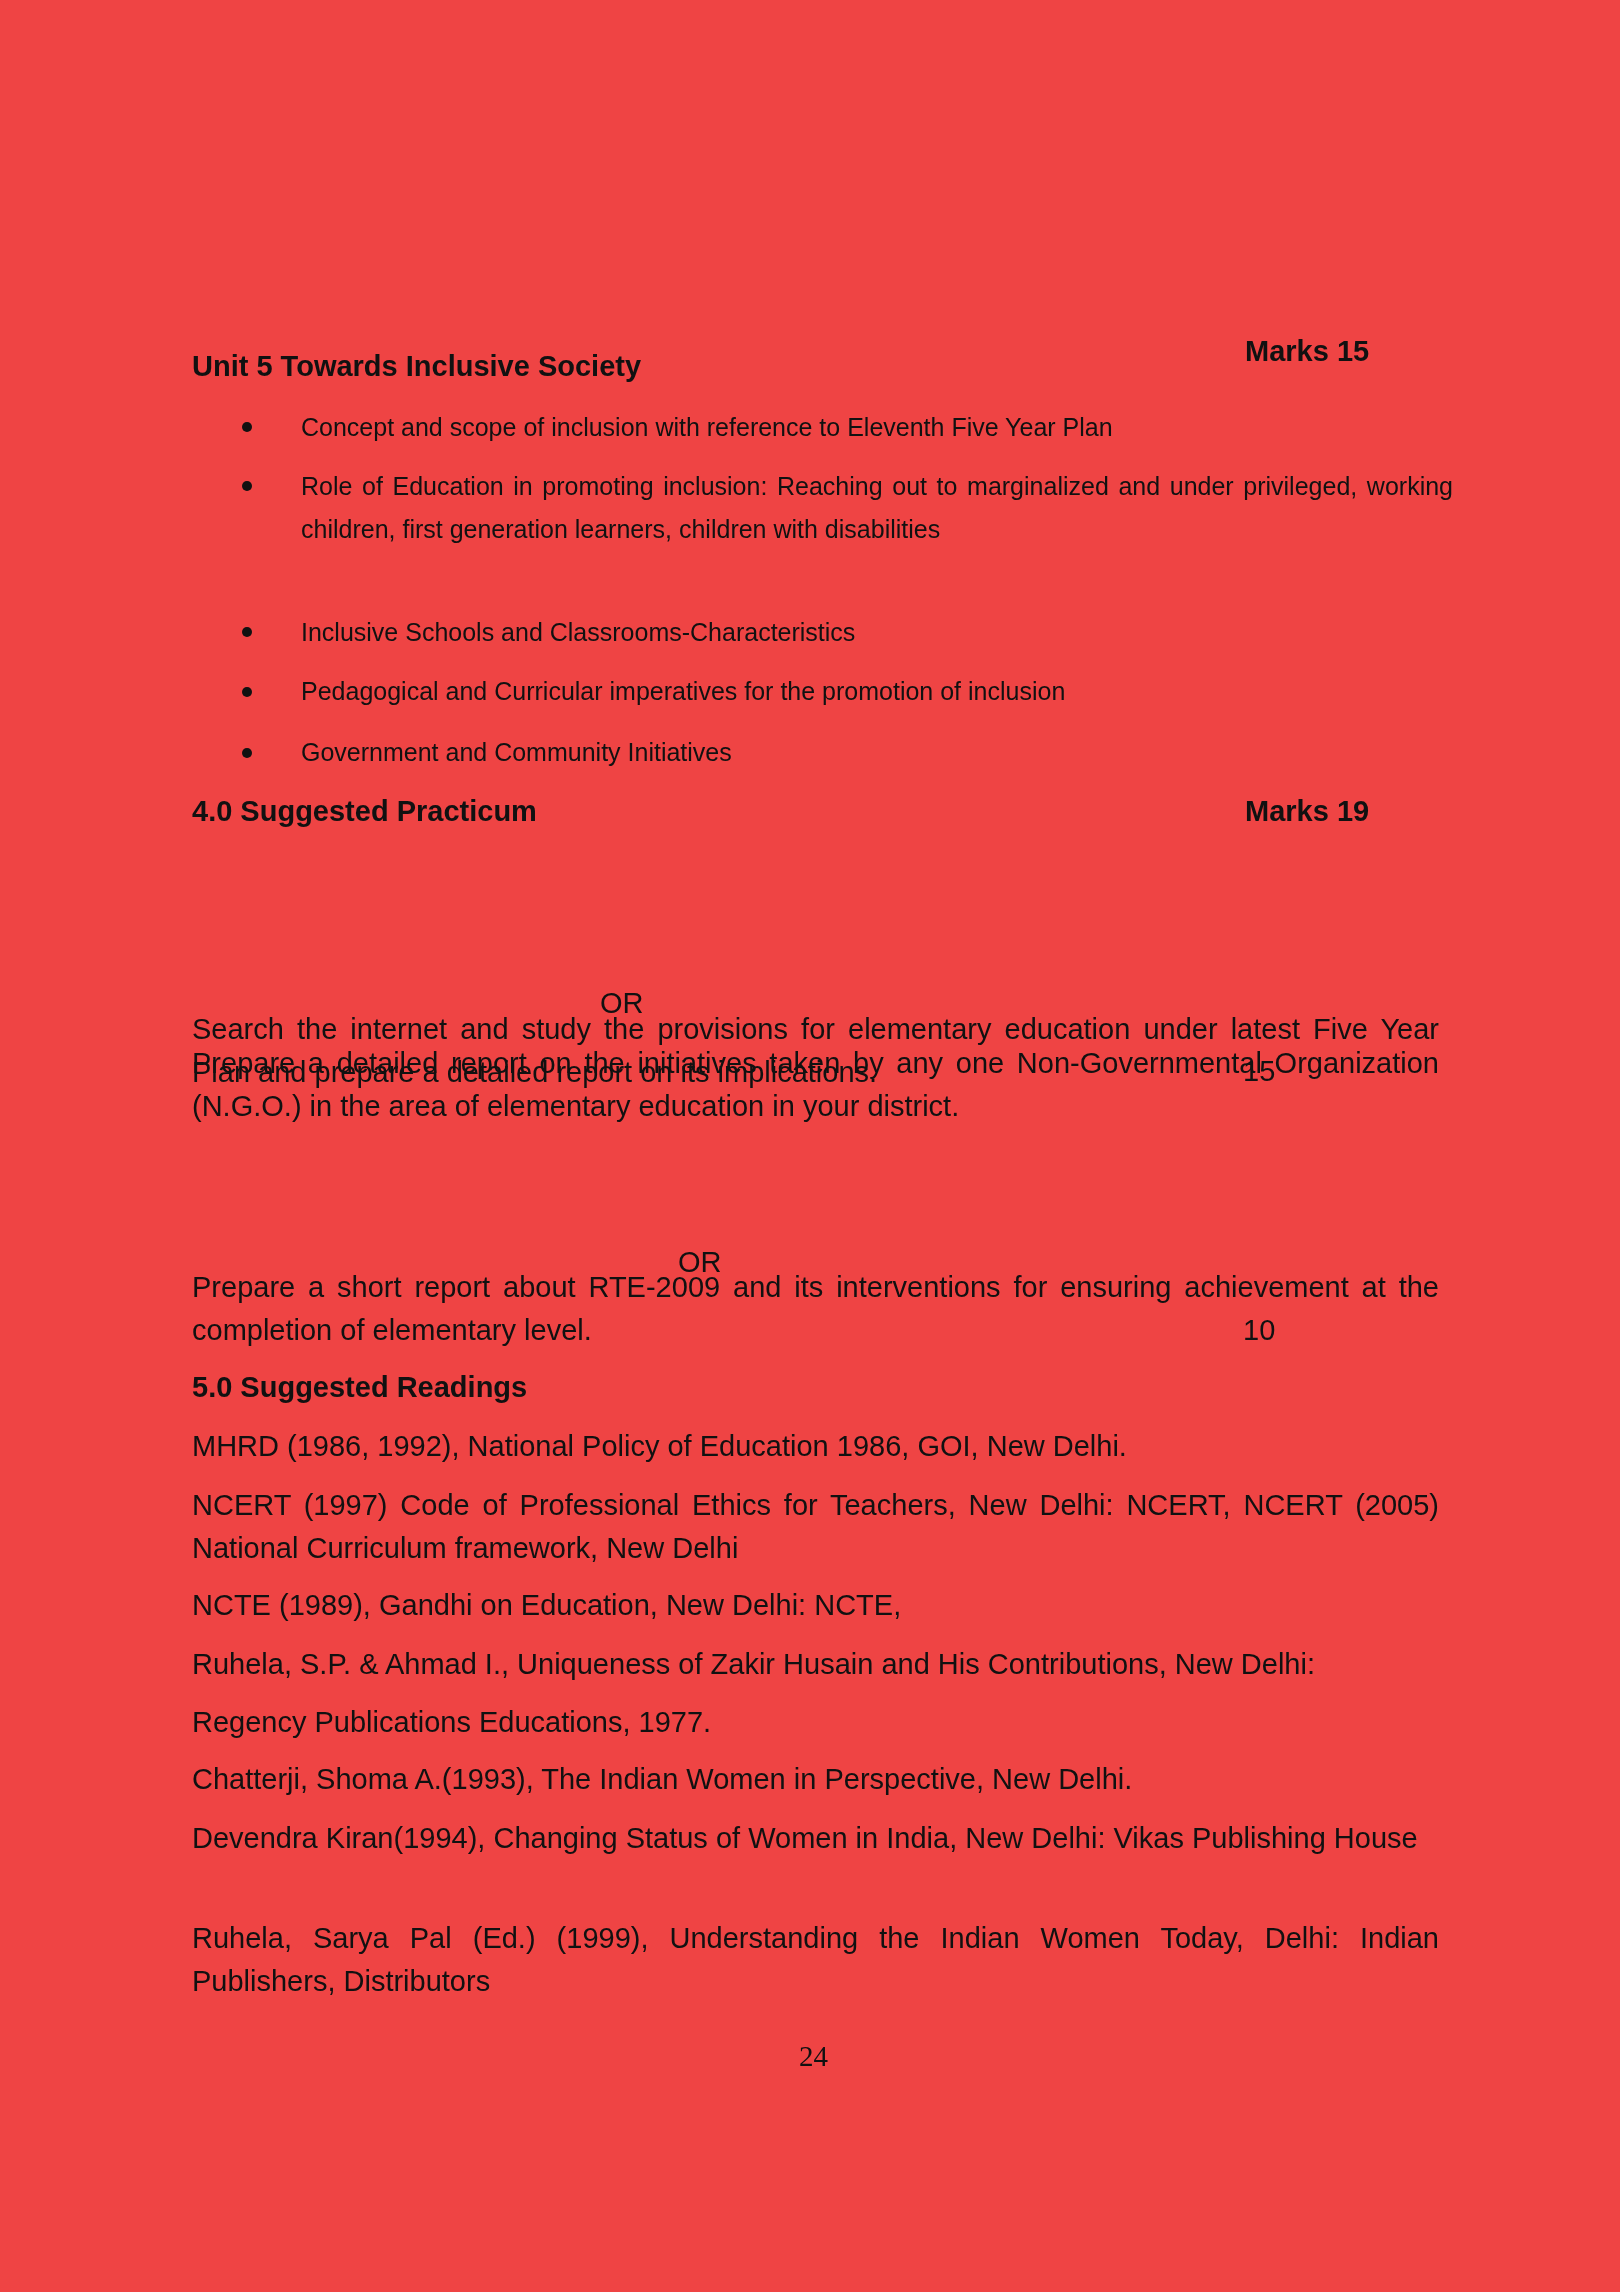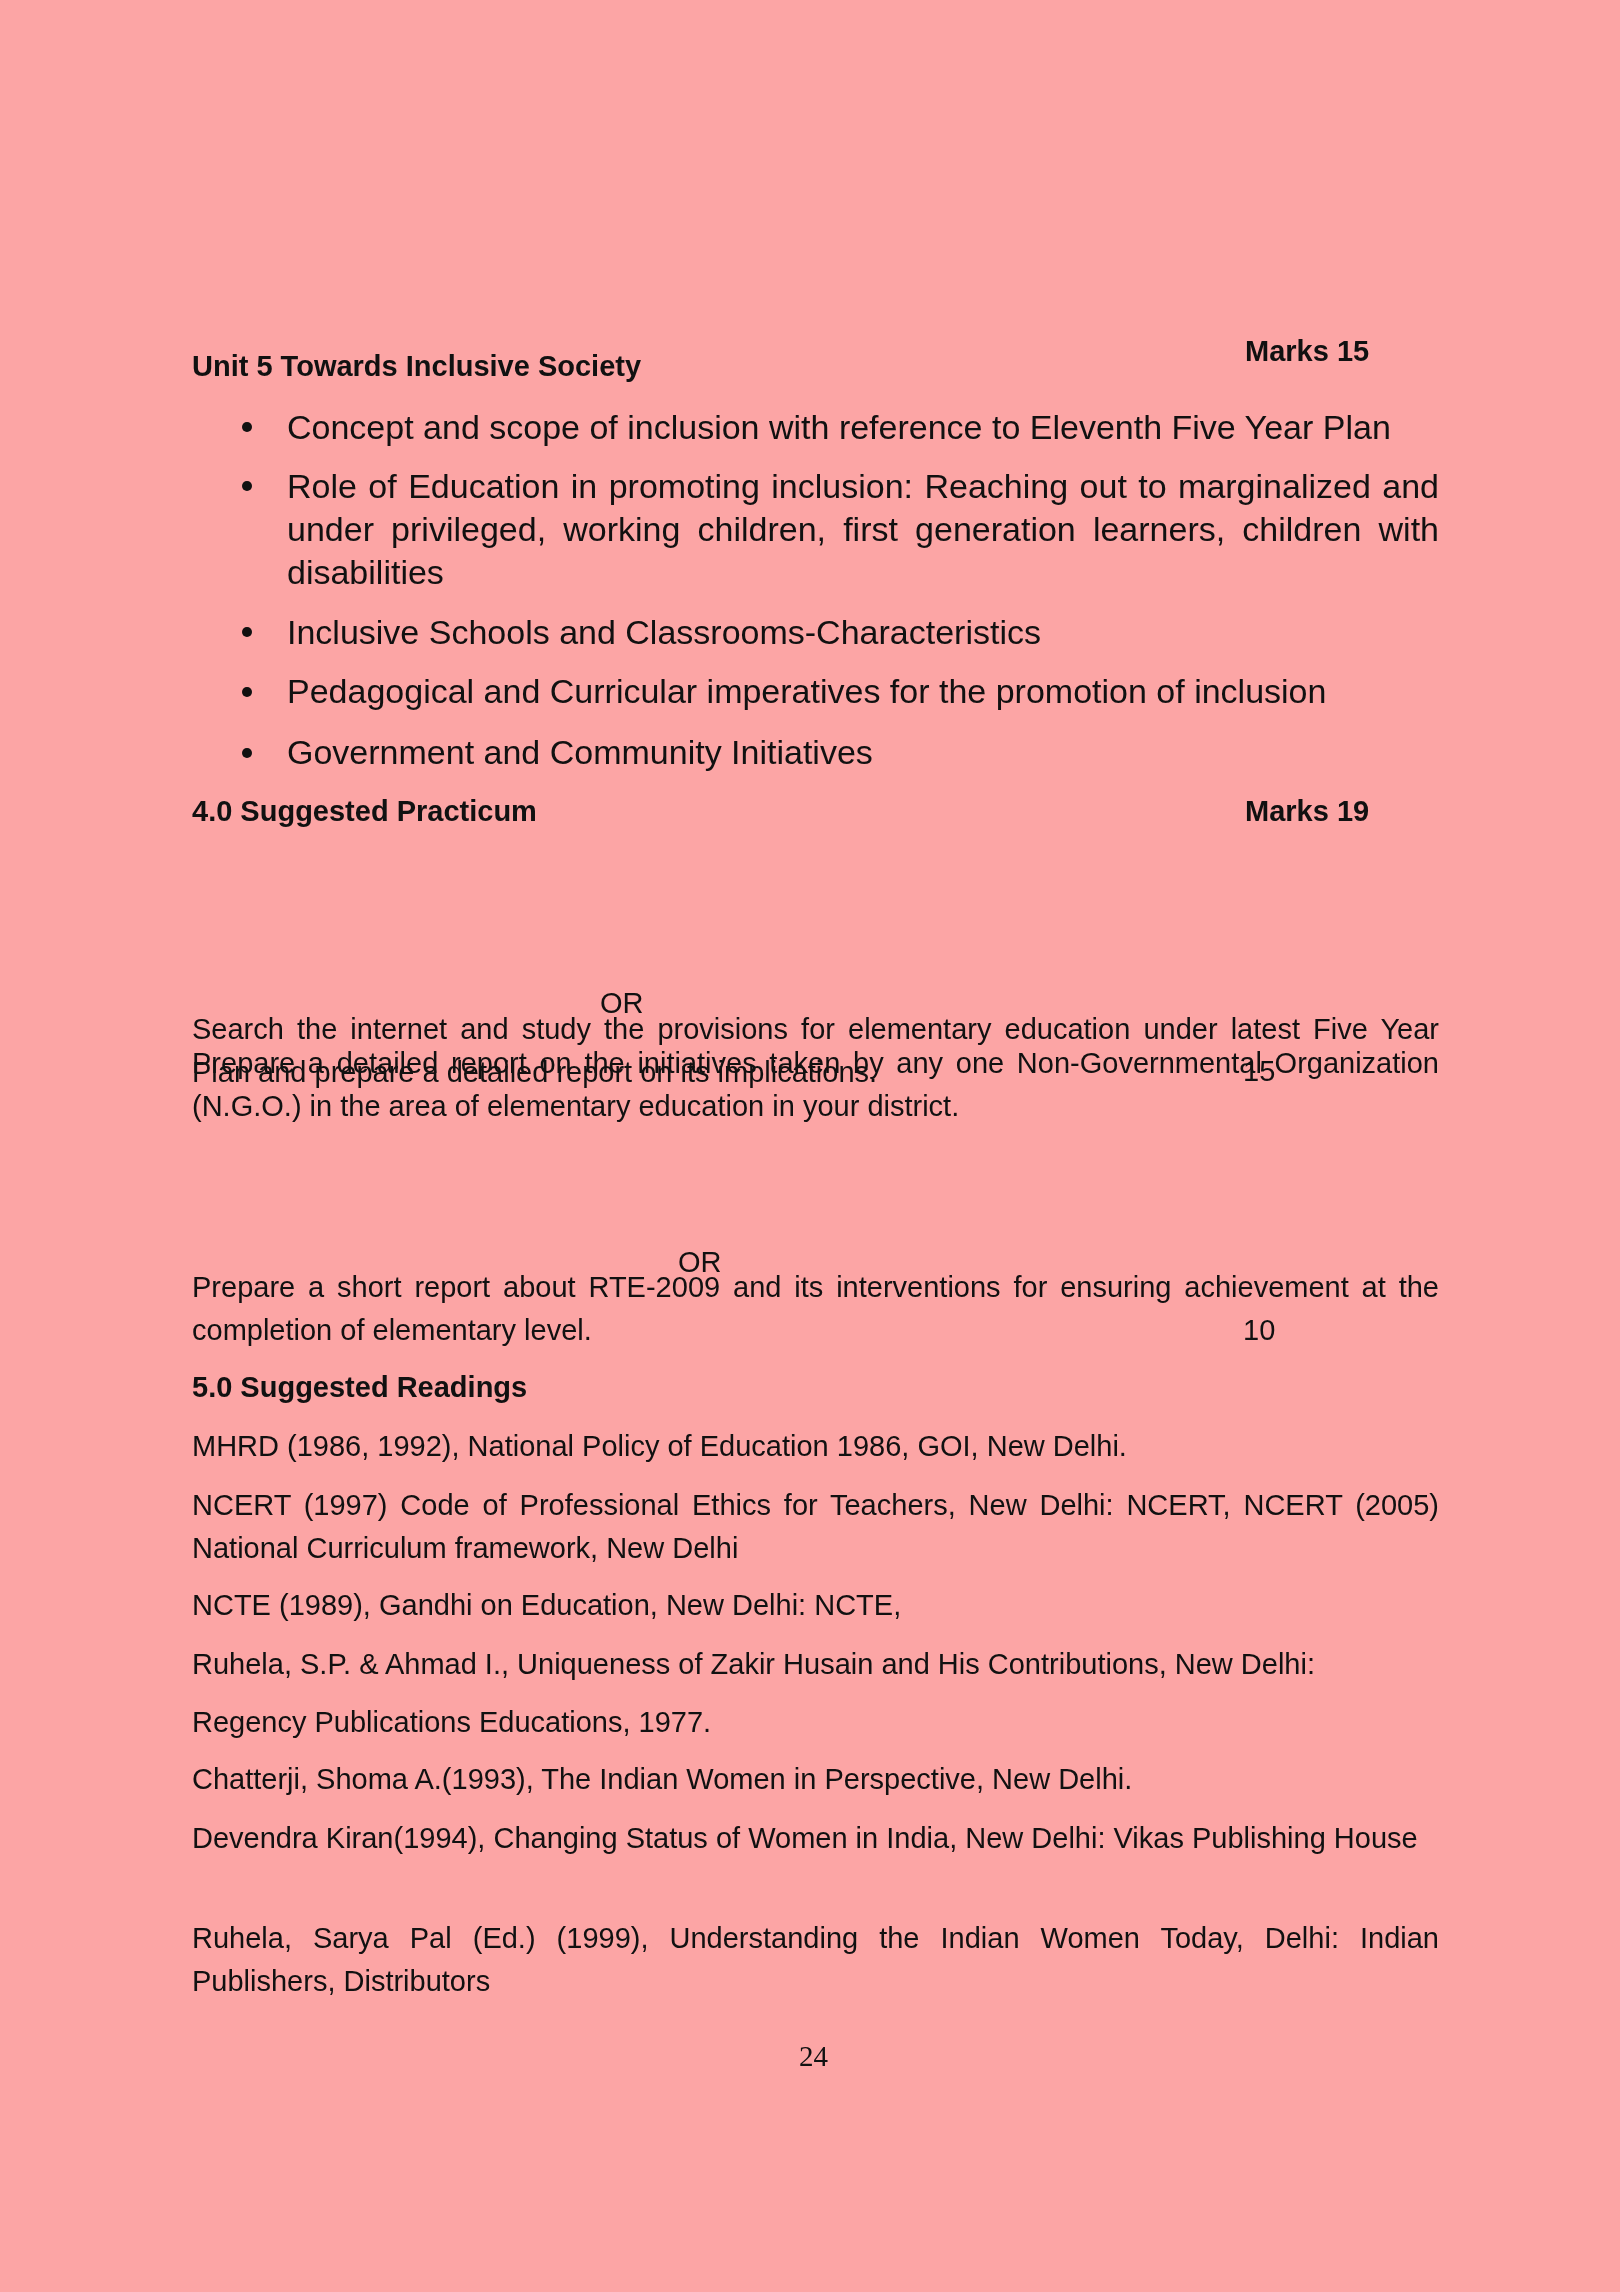--- a/index.html
+++ b/index.html
@@ -1,24 +1,24 @@
 <!DOCTYPE html>
 <html><head>
   <meta charset="utf-8">
   <style>
     html, body { margin: 0; padding: 0; background: #ffffff; }
     body { width: 1620px; height: 2293px; position: relative; overflow: hidden;
            font-family: "Liberation Sans", sans-serif; color: #111111; }
-    .page { position: absolute; left: 0; top: 0; width: 1620px; height: 2293px; background: #fca5a5; }
+    .page { position: absolute; left: 0; top: 0; width: 1620px; height: 2293px; background: #ef4444; }
     .line { position: absolute; font-size: 29px; line-height: 42px; white-space: nowrap; margin-top: 33px; }
     .block { position: absolute; left: 192px; width: 1247px; font-size: 29px; line-height: 43px; text-align: justify; text-align-last: left; }
     .heading { position: absolute; left: 192px; font-size: 29px; line-height: 42px; font-weight: bold; white-space: nowrap; }
     .marks { position: absolute; font-size: 29px; line-height: 42px; font-weight: bold; white-space: nowrap; }
     .bullet-dot { position: absolute; left: 242px; width: 9.8px; height: 9.8px; border-radius: 50%; background: #111111; }
-    .bullet-text { position: absolute; left: 287px; width: 1152px; font-size: 34px; line-height: 43px; text-align: justify; text-align-last: left; }
+    .bullet-text { position: absolute; left: 301px; width: 1152px; font-size: 25px; line-height: 43px; text-align: justify; text-align-last: left; }
     .tail-num { position: absolute; left: 1243px; font-size: 29px; line-height: 42px; }
     .page-number { position: absolute; left: 0; width: 1627px; text-align: center; font-family: "Liberation Serif", serif; font-size: 29px; line-height: 39px; }
   </style>
 </head>
 <body>
 
 <div class="page">
 
   <div class="heading" style="top:345px;">Unit 5  Towards Inclusive Society</div>
   <div class="marks" style="top:330px; left:1245px;">Marks  15</div>

